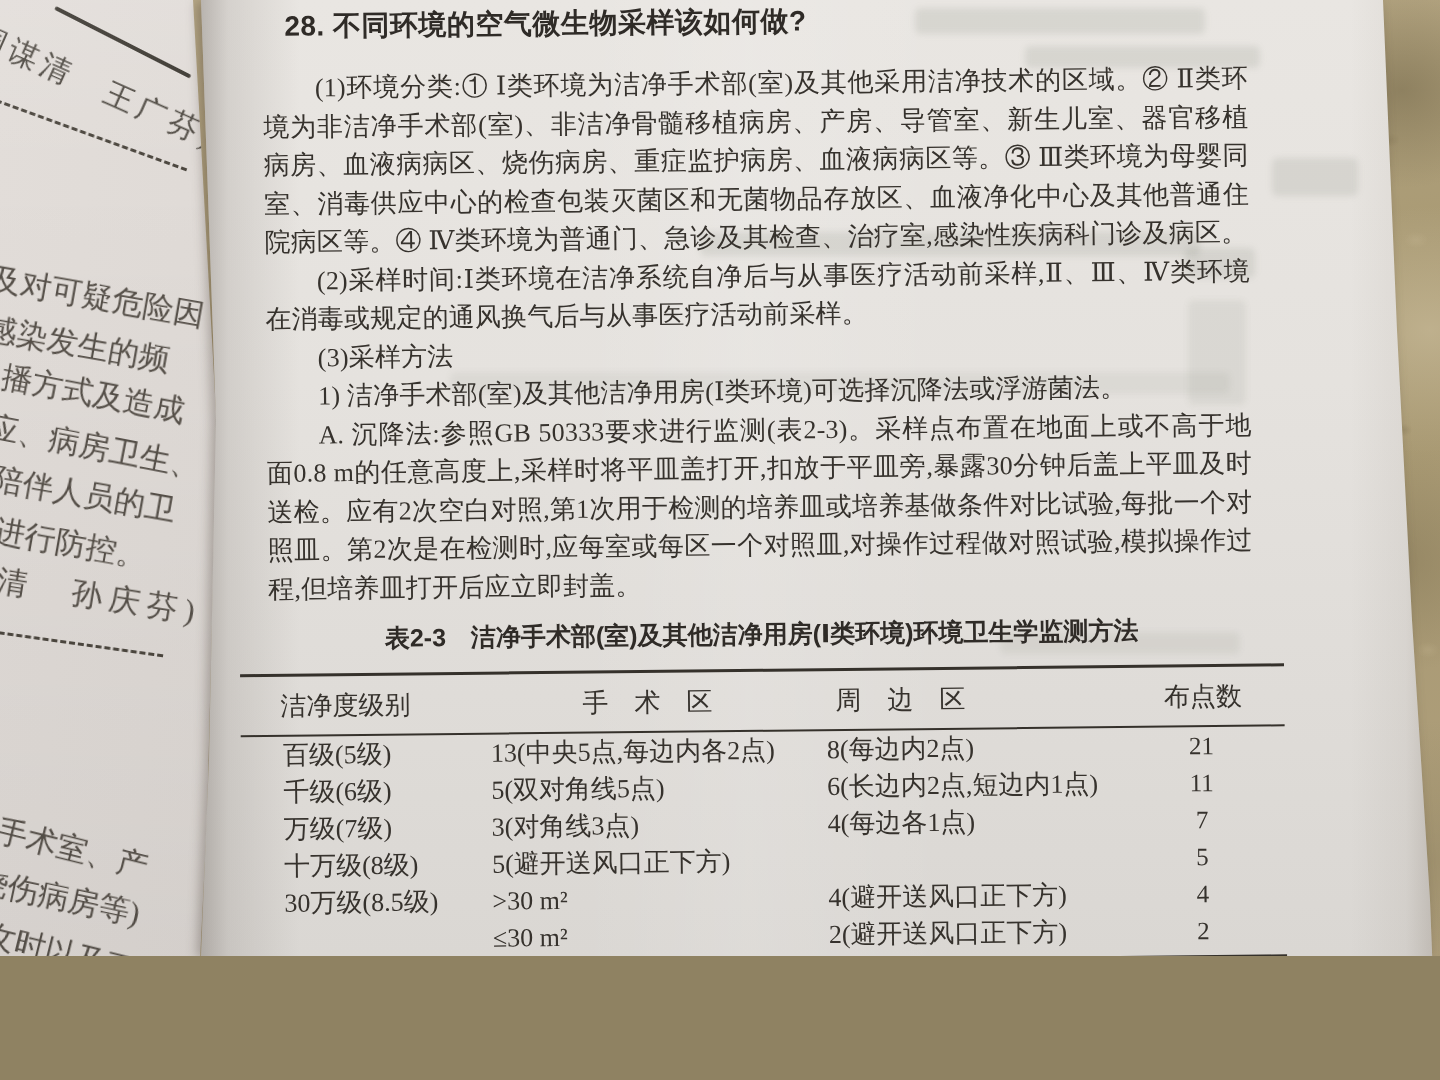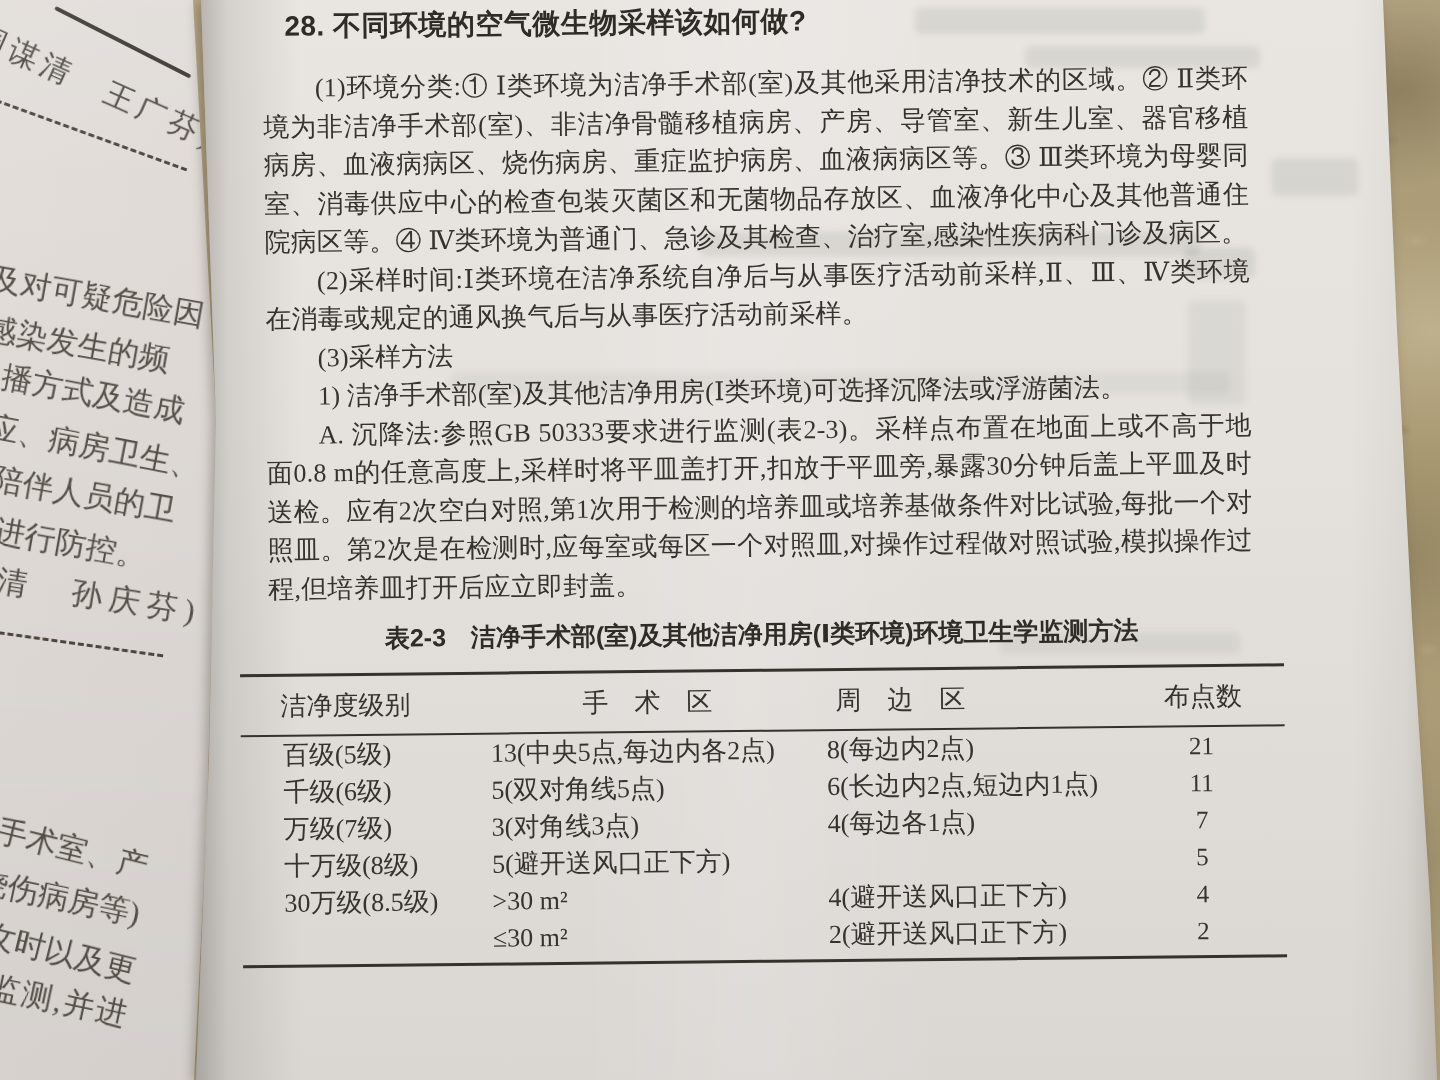--- a/index.html
+++ b/index.html
@@ -1,16 +1,16 @@
 <!DOCTYPE html>
 <html><head>
 <meta charset="utf-8">
 <style>
   html,body{margin:0;padding:0;background:#8f8262;}
-  .scene{position:relative;width:1440px;height:1080px;overflow:hidden;
+  .scene{position:relative;width:1440px;height:956px;overflow:hidden;
          font-family:"Liberation Serif","DejaVu Serif",serif;}
 
   
   .desk{position:absolute;inset:0;
     background:
       radial-gradient(180px 140px at 1402px 90px, rgba(116,104,74,.55) 0%, rgba(116,104,74,0) 70%),
       radial-gradient(240px 190px at 1430px 330px, rgba(206,192,160,.6) 0%, rgba(206,192,160,0) 65%),
       radial-gradient(200px 160px at 1398px 560px, rgba(125,112,80,.45) 0%, rgba(125,112,80,0) 70%),
       radial-gradient(230px 200px at 1435px 860px, rgba(145,132,98,.5) 0%, rgba(145,132,98,0) 70%),
       linear-gradient(172deg,#b7a887 0%,#a79871 45%,#af9f7c 100%);}

